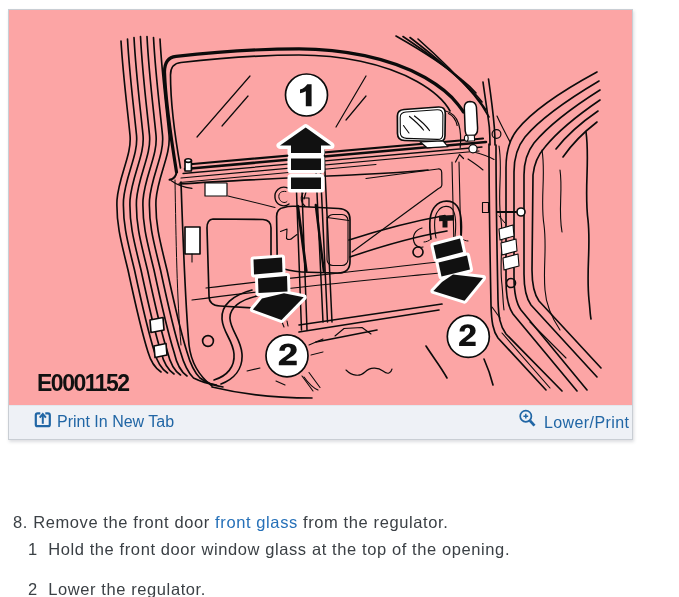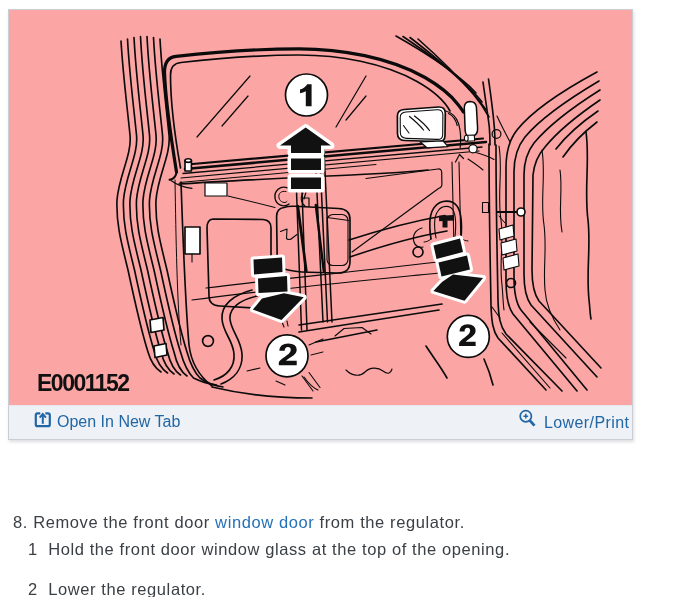--- a/index.html
+++ b/index.html
@@ -289,29 +289,29 @@
 </svg>
 
 <div class="toolbar">
 
   <svg width="20" height="22" viewBox="0 0 20 22" style="position:absolute;left:25px;top:3px">
     <path d="M6.3 4.4 H3.6 Q1.8 4.4 1.8 6.2 V15.4 Q1.8 17.2 3.6 17.2 H14 Q15.8 17.2 15.8 15.4 V6.2 Q15.8 4.4 14 4.4 H11.3" stroke="#2166a5" stroke-width="2.2" fill="none"></path>
     <path d="M8.8 14.8 V6" stroke="#2166a5" stroke-width="2" fill="none"></path>
     <path d="M5.7 8.6 L8.8 5 L11.9 8.6" stroke="#2166a5" stroke-width="2" fill="none"></path>
   </svg>
 
-  <span class="tb-left">Open In New Tab</span>
+  <span class="tb-left">Print In New Tab</span>
 
   <svg width="22" height="24" viewBox="0 0 22 24" style="position:absolute;left:508px;top:1px">
     <circle cx="8.8" cy="9.2" r="5.6" stroke="#2166a5" stroke-width="1.7" fill="none"></circle>
     <path d="M12.9 13.6 L17.5 18.6" stroke="#2166a5" stroke-width="2.8" fill="none"></path>
     <path d="M8.8 6.8 V11.6 M6.4 9.2 H11.2" stroke="#2166a5" stroke-width="1.5" fill="none"></path>
   </svg>
 
   <span class="tb-right">Lower/Print</span>
 </div>
 </div>
 
-<div class="caption" style="left:13px;top:513px">8. Remove the front door <span class="blue">window door</span> from the regulator.</div>
+<div class="caption" style="left:13px;top:513px">8. Remove the front door <span class="blue">front glass</span> from the regulator.</div>
 
 <div class="caption" style="left:28px;top:540px">1&nbsp;&nbsp;Hold the front door window glass at the top of the opening.</div>
 
 <div class="caption" style="left:28px;top:580px">2&nbsp;&nbsp;Lower the regulator.</div>
 
 </body></html>

